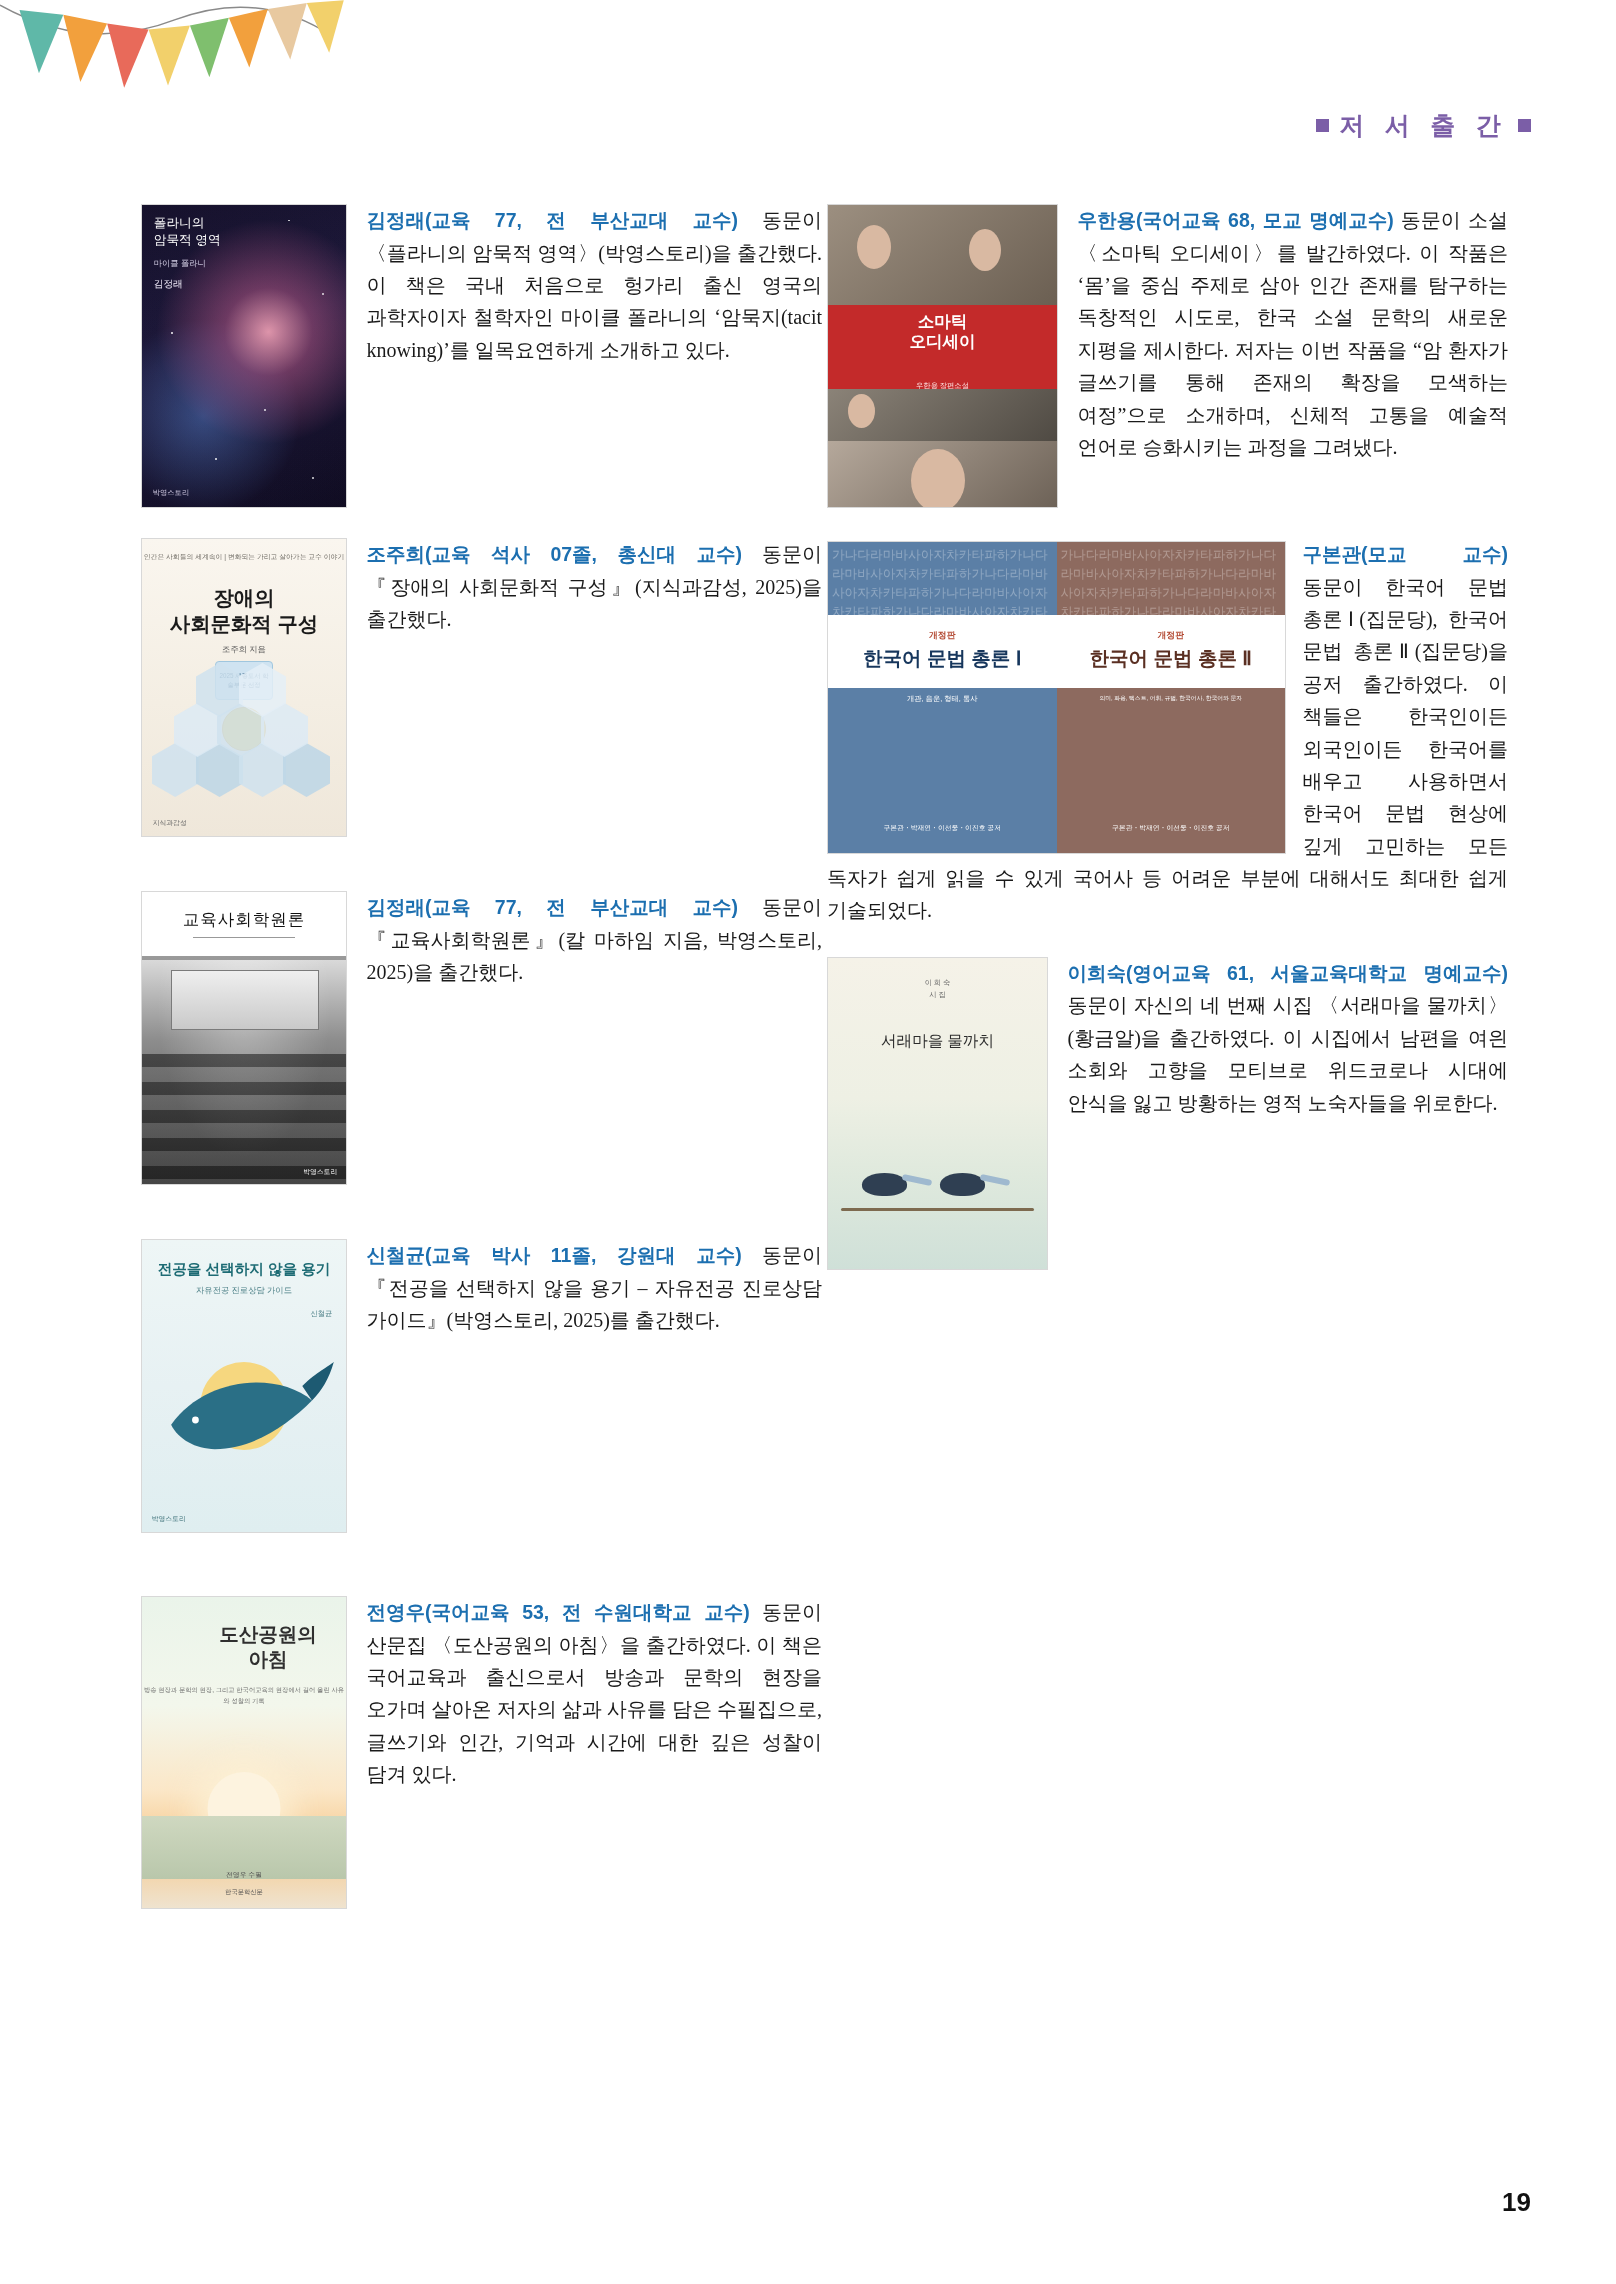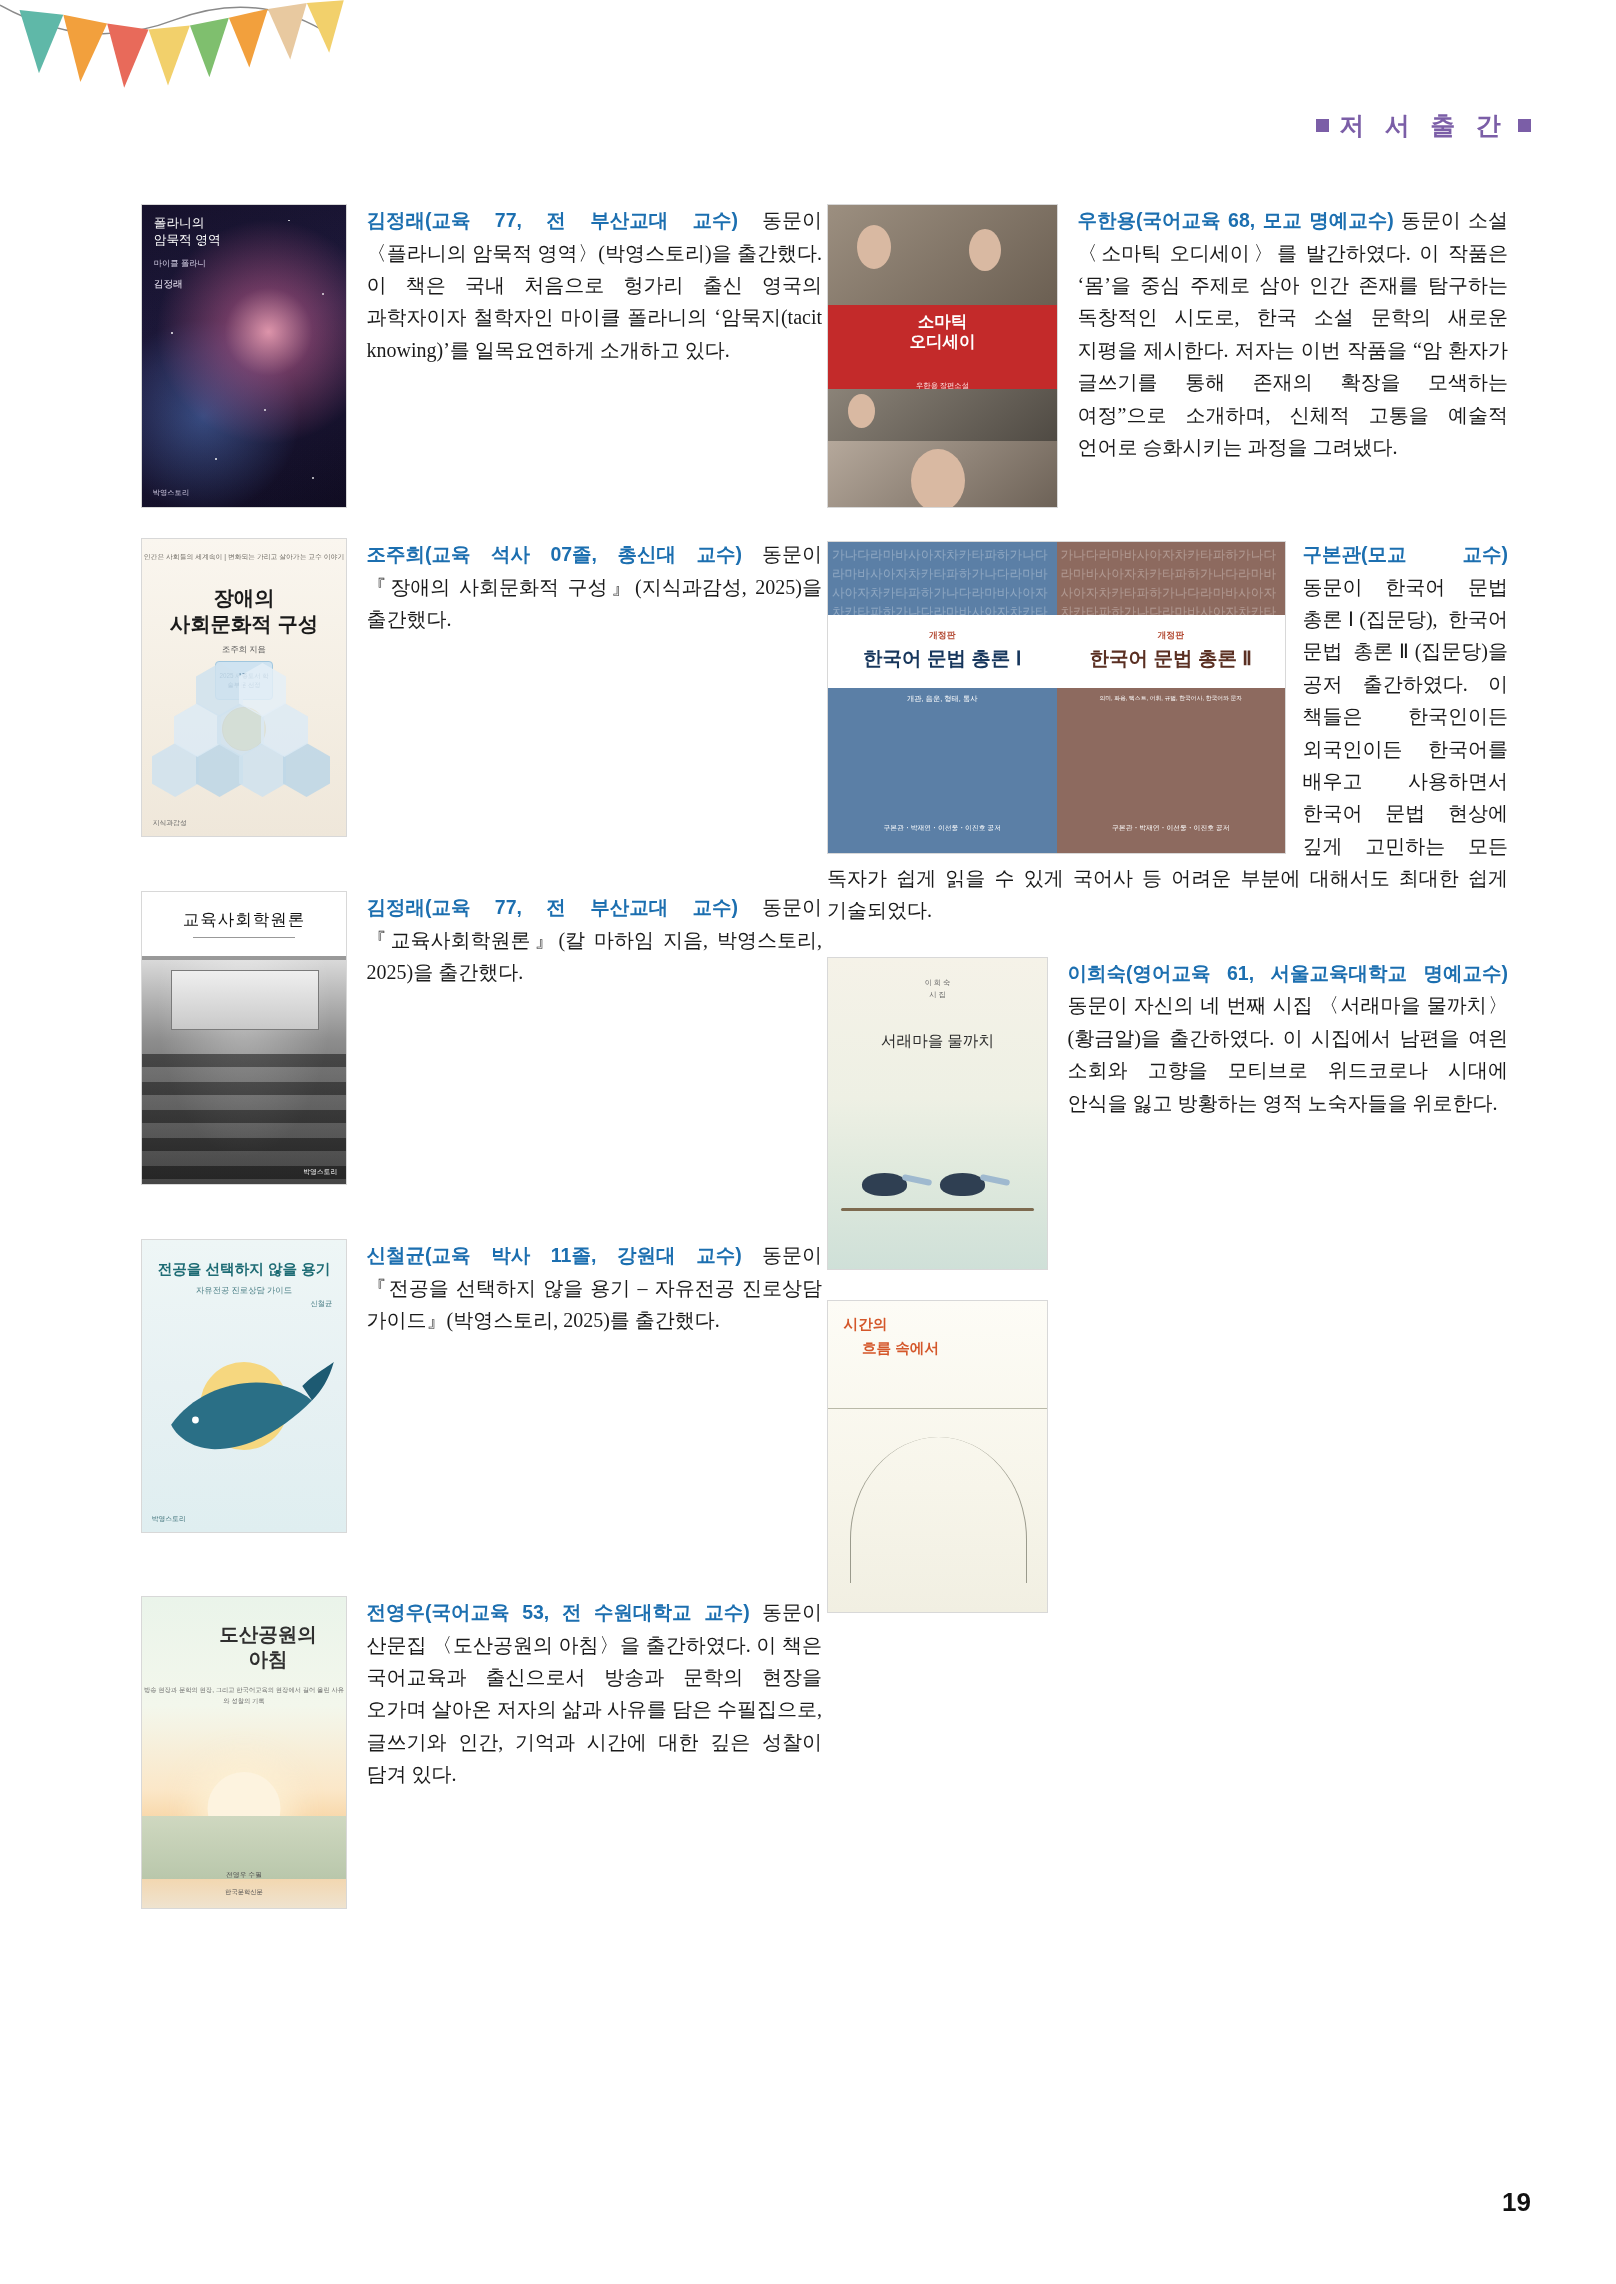--- a/index.html
+++ b/index.html
@@ -183,21 +183,21 @@
 
   
   .cover-whale {
     width: 204px; height: 292px;
     background: linear-gradient(180deg,#eef6f6 0%, #e7f1f3 50%, #dfeef0 100%);
     position: relative;
     font-family: "Liberation Sans", sans-serif;
   }
   .cover-whale .t1 { position:absolute; top:19.5px; left:0; right:0; text-align:center; font-size:14.6px; font-weight:bold; color:#1d6b74;}
   .cover-whale .t2 { position:absolute; top:45px; left:0; right:0; text-align:center; font-size:8.3px; color:#4b7f86;}
-  .cover-whale .author { position:absolute; top:59px; right:13.6px; font-size:7.3px; color:#4b7f86;}
+  .cover-whale .author { position:absolute; top:69px; right:13.6px; font-size:7.3px; color:#4b7f86;}
   .cover-whale .sun { position:absolute; top:122px; left:50%; transform:translateX(-50%); width:88px; height:88px; border-radius:50%; background:#f6d77f; }
   .cover-whale .pub { position:absolute; bottom:7.8px; left:9.7px; font-size:6.8px; color:#3b6f77;}
 
   
   .cover-dosan {
     width: 204px; height: 311px;
     background: linear-gradient(180deg,#eaf4ea 0%, #f3f7ec 35%, #fbe7c8 62%, #f6c98e 80%, #efe3cf 100%);
     position: relative;
     font-family: "Liberation Sans", sans-serif;
   }
@@ -460,24 +460,18 @@
       <div class="branch"></div>
       <div class="bird" style="bottom:73px; left:34px;"></div>
       <div class="bird" style="bottom:73px; left:112px;"></div>
     </div>
     <div class="body">
       <span class="lead">이희숙(영어교육 61, 서울교육대학교 명예교수)</span><span> 동문이 자신의 네 번째 시집 〈서래마을 물까치〉(황금알)을 출간하였다. 이 시집에서 남편을 여읜 소회와 고향을 모티브로 위드코로나 시대에 안식을 잃고 방황하는 영적 노숙자들을 위로한다.</span>
     </div>
   </div>
 
   <div class="entry right-entry" style="margin-top:19.5px;">
-    <div class="cover cover-time">
-      <div class="t1">시간의</div>
-      <div class="t2">흐름 속에서</div>
-      <div class="hillline"></div>
-      <div class="road"></div>
-    </div>
   </div>
 
 </div>
 
 <div class="page-number">19</div>
 
 
 </body></html>

